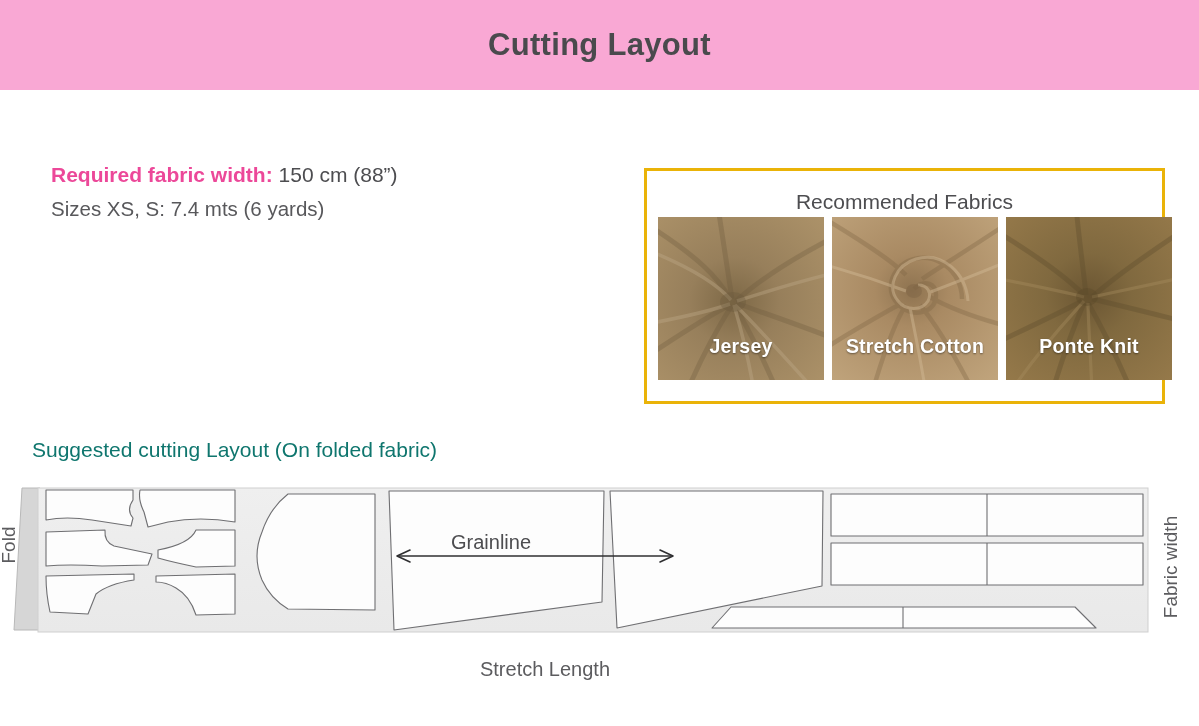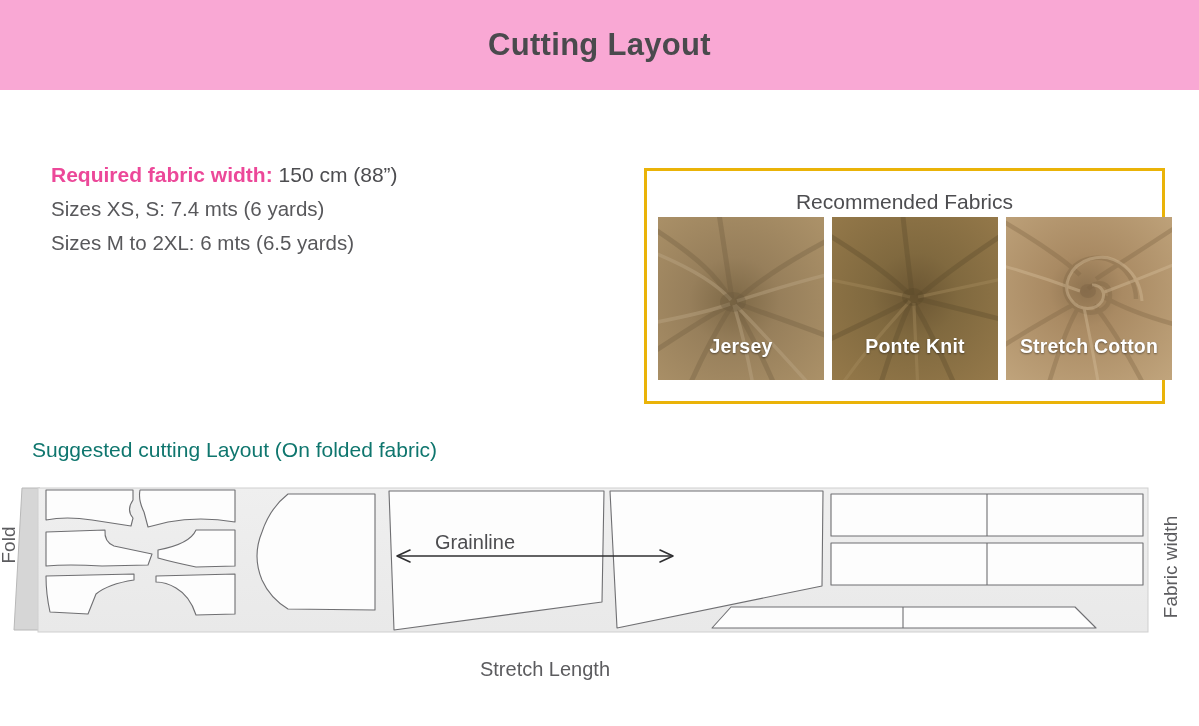--- a/index.html
+++ b/index.html
@@ -152,41 +152,40 @@
     position: absolute;
     left: 0;
     top: 658px;
     width: 1090px;
     text-align: center;
     font-size: 20px;
     color: #5c5c5f;
   }
   .grainline-label {
     position: absolute;
-    left: 435px;
+    left: 451px;
     top: 531px;
     font-size: 20px;
     color: #4d4d50;
     white-space: nowrap;
   }
 </style>
 </head>
 <body>
 
 <div class="header-band">
   <div class="header-title">Cutting Layout</div>
 </div>
 
 <div class="info-block">
   <div class="info-line">
     <b>Required fabric width:</b>
     <span>150 cm (88”)</span>
   </div>
   <div class="info-sub">Sizes XS, S: 7.4 mts (6 yards)</div>
-  <div class="info-sub">Sizes M to 2XL: 6 mts (6.5 yards)</div>
 </div>
 
 <div class="fabrics-panel">
   <div class="fabrics-title">Recommended Fabrics</div>
   <div class="swatch-row">
 
     <div class="swatch">
       <svg class="folds" viewBox="0 0 166 163" preserveAspectRatio="none">
         <defs>
           <radialGradient id="jg" cx="46%" cy="52%" r="72%">
@@ -213,20 +212,50 @@
           <path d="M150,166 C112,124 90,100 77,88"></path>
         </g>
         <ellipse cx="75" cy="85" rx="13" ry="10" fill="#6b583c" opacity="0.35"></ellipse>
       </svg>
       <div class="swatch-label">Jersey</div>
     </div>
 
     <div class="swatch">
       <svg class="folds" viewBox="0 0 166 163" preserveAspectRatio="none">
         <defs>
+          <radialGradient id="sg" cx="48%" cy="45%" r="74%">
+            <stop offset="0%" stop-color="#8e7350"></stop>
+            <stop offset="30%" stop-color="#a98a63"></stop>
+            <stop offset="100%" stop-color="#c0a47c"></stop>
+          </radialGradient>
+        </defs>
+        <rect x="0" y="0" width="166" height="163" fill="url(#sg)"></rect>
+        <g stroke="#7d6443" stroke-width="4.5" fill="none" opacity="0.34">
+          <path d="M82,72 C92,62 104,66 104,78 C104,94 86,100 72,92 C52,80 56,54 76,44 C102,32 130,54 130,82"></path>
+          <path d="M-10,0 C30,24 58,42 74,58"></path>
+          <path d="M176,6 C140,30 108,50 90,62"></path>
+          <path d="M178,110 C140,100 112,88 98,80"></path>
+          <path d="M-8,132 C30,108 56,94 70,86"></path>
+          <path d="M40,176 C54,128 66,100 74,88"></path>
+          <path d="M140,172 C116,126 98,100 88,88"></path>
+        </g>
+        <g stroke="#d3bb97" stroke-width="3" fill="none" opacity="0.45">
+          <path d="M86,68 C96,68 100,76 96,84 C90,94 74,94 66,84 C54,70 64,48 84,42 C110,34 134,56 136,84"></path>
+          <path d="M-6,48 C30,58 58,68 74,74"></path>
+          <path d="M172,46 C138,60 112,70 96,76"></path>
+          <path d="M94,176 C86,128 80,102 78,90"></path>
+        </g>
+        <ellipse cx="82" cy="74" rx="8" ry="7" fill="#7a6243" opacity="0.4"></ellipse>
+      </svg>
+      <div class="swatch-label">Stretch Cotton</div>
+    </div>
+
+    <div class="swatch">
+      <svg class="folds" viewBox="0 0 166 163" preserveAspectRatio="none">
+        <defs>
           <radialGradient id="pg" cx="50%" cy="48%" r="72%">
             <stop offset="0%" stop-color="#6b5633"></stop>
             <stop offset="36%" stop-color="#80693f"></stop>
             <stop offset="100%" stop-color="#95794a"></stop>
           </radialGradient>
         </defs>
         <rect x="0" y="0" width="166" height="163" fill="url(#pg)"></rect>
         <g stroke="#5b4a2b" stroke-width="5" fill="none" opacity="0.34">
           <path d="M-10,14 C36,42 62,62 78,78"></path>
           <path d="M70,-10 C74,30 78,58 80,78"></path>
@@ -240,50 +269,20 @@
           <path d="M-6,62 C34,70 62,76 78,80"></path>
           <path d="M170,62 C134,70 104,76 86,80"></path>
           <path d="M86,176 C84,126 82,100 82,86"></path>
           <path d="M8,170 C40,124 66,98 78,84"></path>
         </g>
         <ellipse cx="81" cy="80" rx="11" ry="9" fill="#5a4929" opacity="0.35"></ellipse>
       </svg>
       <div class="swatch-label">Ponte Knit</div>
     </div>
 
-    <div class="swatch">
-      <svg class="folds" viewBox="0 0 166 163" preserveAspectRatio="none">
-        <defs>
-          <radialGradient id="sg" cx="48%" cy="45%" r="74%">
-            <stop offset="0%" stop-color="#8e7350"></stop>
-            <stop offset="30%" stop-color="#a98a63"></stop>
-            <stop offset="100%" stop-color="#c0a47c"></stop>
-          </radialGradient>
-        </defs>
-        <rect x="0" y="0" width="166" height="163" fill="url(#sg)"></rect>
-        <g stroke="#7d6443" stroke-width="4.5" fill="none" opacity="0.34">
-          <path d="M82,72 C92,62 104,66 104,78 C104,94 86,100 72,92 C52,80 56,54 76,44 C102,32 130,54 130,82"></path>
-          <path d="M-10,0 C30,24 58,42 74,58"></path>
-          <path d="M176,6 C140,30 108,50 90,62"></path>
-          <path d="M178,110 C140,100 112,88 98,80"></path>
-          <path d="M-8,132 C30,108 56,94 70,86"></path>
-          <path d="M40,176 C54,128 66,100 74,88"></path>
-          <path d="M140,172 C116,126 98,100 88,88"></path>
-        </g>
-        <g stroke="#d3bb97" stroke-width="3" fill="none" opacity="0.45">
-          <path d="M86,68 C96,68 100,76 96,84 C90,94 74,94 66,84 C54,70 64,48 84,42 C110,34 134,56 136,84"></path>
-          <path d="M-6,48 C30,58 58,68 74,74"></path>
-          <path d="M172,46 C138,60 112,70 96,76"></path>
-          <path d="M94,176 C86,128 80,102 78,90"></path>
-        </g>
-        <ellipse cx="82" cy="74" rx="8" ry="7" fill="#7a6243" opacity="0.4"></ellipse>
-      </svg>
-      <div class="swatch-label">Stretch Cotton</div>
-    </div>
-
   </div>
 </div>
 
 <div class="layout-caption">Suggested cutting Layout (On folded fabric)</div>
 
 <svg class="diagram" viewBox="0 0 1199 185">
   <defs>
     <linearGradient id="fabricShade" x1="0" y1="0" x2="0" y2="1">
       <stop offset="0%" stop-color="#efefef"></stop>
       <stop offset="100%" stop-color="#e9e9e9"></stop>

